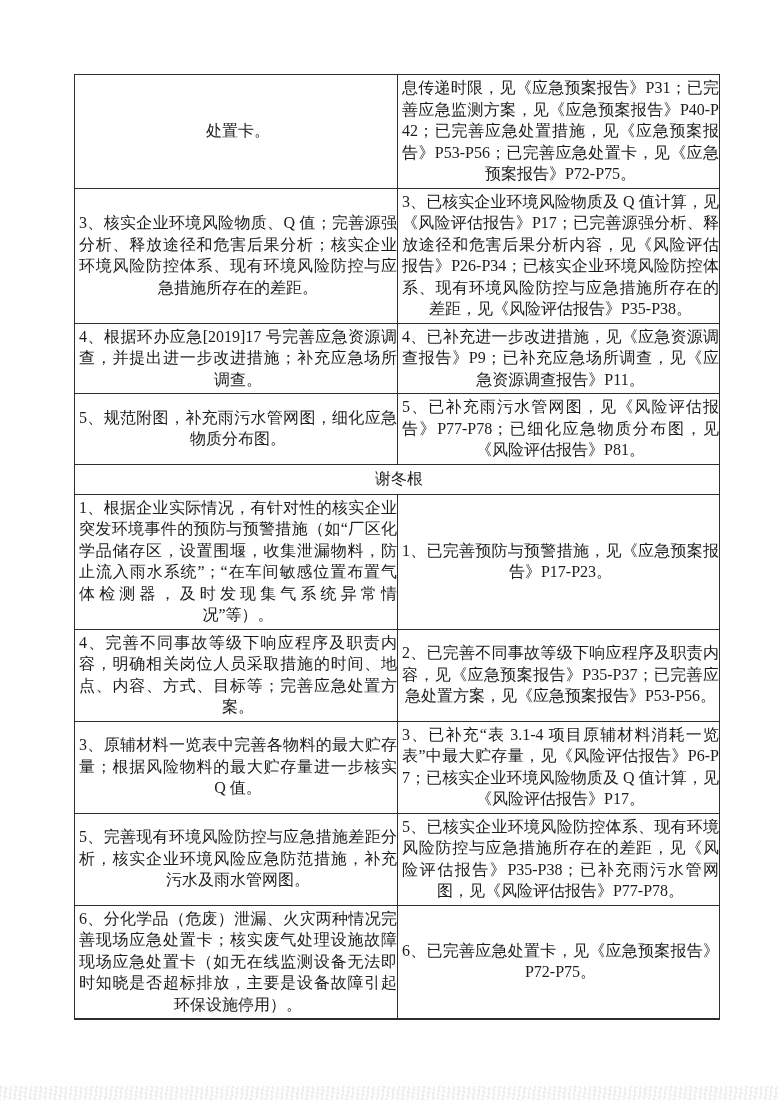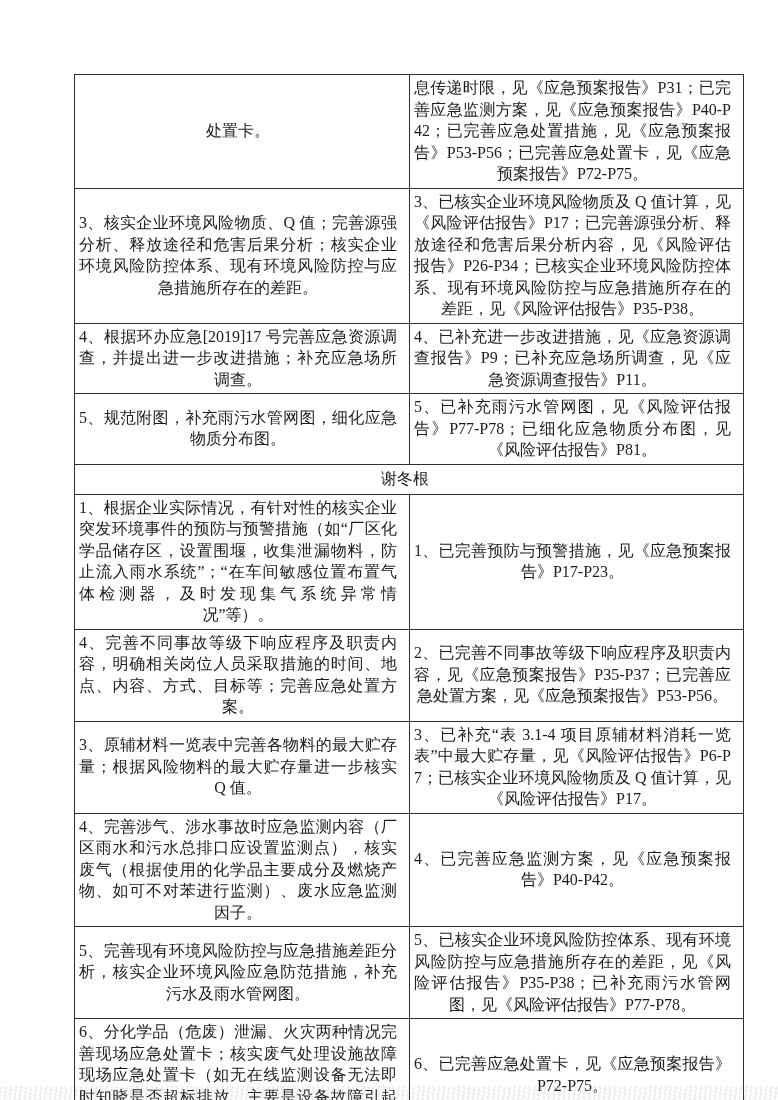--- a/index.html
+++ b/index.html
@@ -25,21 +25,21 @@
     left: 74px;
     top: 74px;
     width: 637px;
     border-collapse: collapse;
     table-layout: fixed;
   }
   table.review-table td {
     border: 1px solid #2e2e2e;
     font-size: 16px;
     line-height: 21.5px;
-    padding: 2px 12px 3px 4px;
+    padding: 2px 0 3px 4px;
     vertical-align: middle;
     text-align: justify;
     text-align-last: center;
     text-justify: inter-ideograph;
     word-break: break-all;
     color: #1c1c1c;
   }
   table.review-table tr:last-child td {
     border-bottom: 2px solid #2e2e2e;
   }
@@ -112,24 +112,20 @@
       <td class="col-right">1、已完善预防与预警措施，见《应急预案报告》P17-P23。</td>
     </tr>
     <tr class="r5">
       <td class="col-left">4、完善不同事故等级下响应程序及职责内容，明确相关岗位人员采取措施的时间、地点、内容、方式、目标等；完善应急处置方案。</td>
       <td class="col-right">2、已完善不同事故等级下响应程序及职责内容，见《应急预案报告》P35-P37；已完善应急处置方案，见《应急预案报告》P53-P56。</td>
     </tr>
     <tr class="r6">
       <td class="col-left">3、原辅材料一览表中完善各物料的最大贮存量；根据风险物料的最大贮存量进一步核实 Q 值。</td>
       <td class="col-right">3、已补充“表 3.1-4 项目原辅材料消耗一览表”中最大贮存量，见《风险评估报告》P6-P7；已核实企业环境风险物质及 Q 值计算，见《风险评估报告》P17。</td>
     </tr>
-    <tr class="r7">
-      <td class="col-left">4、完善涉气、涉水事故时应急监测内容（厂区雨水和污水总排口应设置监测点），核实废气（根据使用的化学品主要成分及燃烧产物、如可不对苯进行监测）、废水应急监测因子。</td>
-      <td class="col-right">4、已完善应急监测方案，见《应急预案报告》P40-P42。</td>
-    </tr>
     <tr class="r8">
       <td class="col-left">5、完善现有环境风险防控与应急措施差距分析，核实企业环境风险应急防范措施，补充污水及雨水管网图。</td>
       <td class="col-right">5、已核实企业环境风险防控体系、现有环境风险防控与应急措施所存在的差距，见《风险评估报告》P35-P38；已补充雨污水管网图，见《风险评估报告》P77-P78。</td>
     </tr>
     <tr class="r9">
       <td class="col-left">6、分化学品（危废）泄漏、火灾两种情况完善现场应急处置卡；核实废气处理设施故障现场应急处置卡（如无在线监测设备无法即时知晓是否超标排放，主要是设备故障引起环保设施停用）。</td>
       <td class="col-right">6、已完善应急处置卡，见《应急预案报告》P72-P75。</td>
     </tr>
   </tbody>
     </table>

